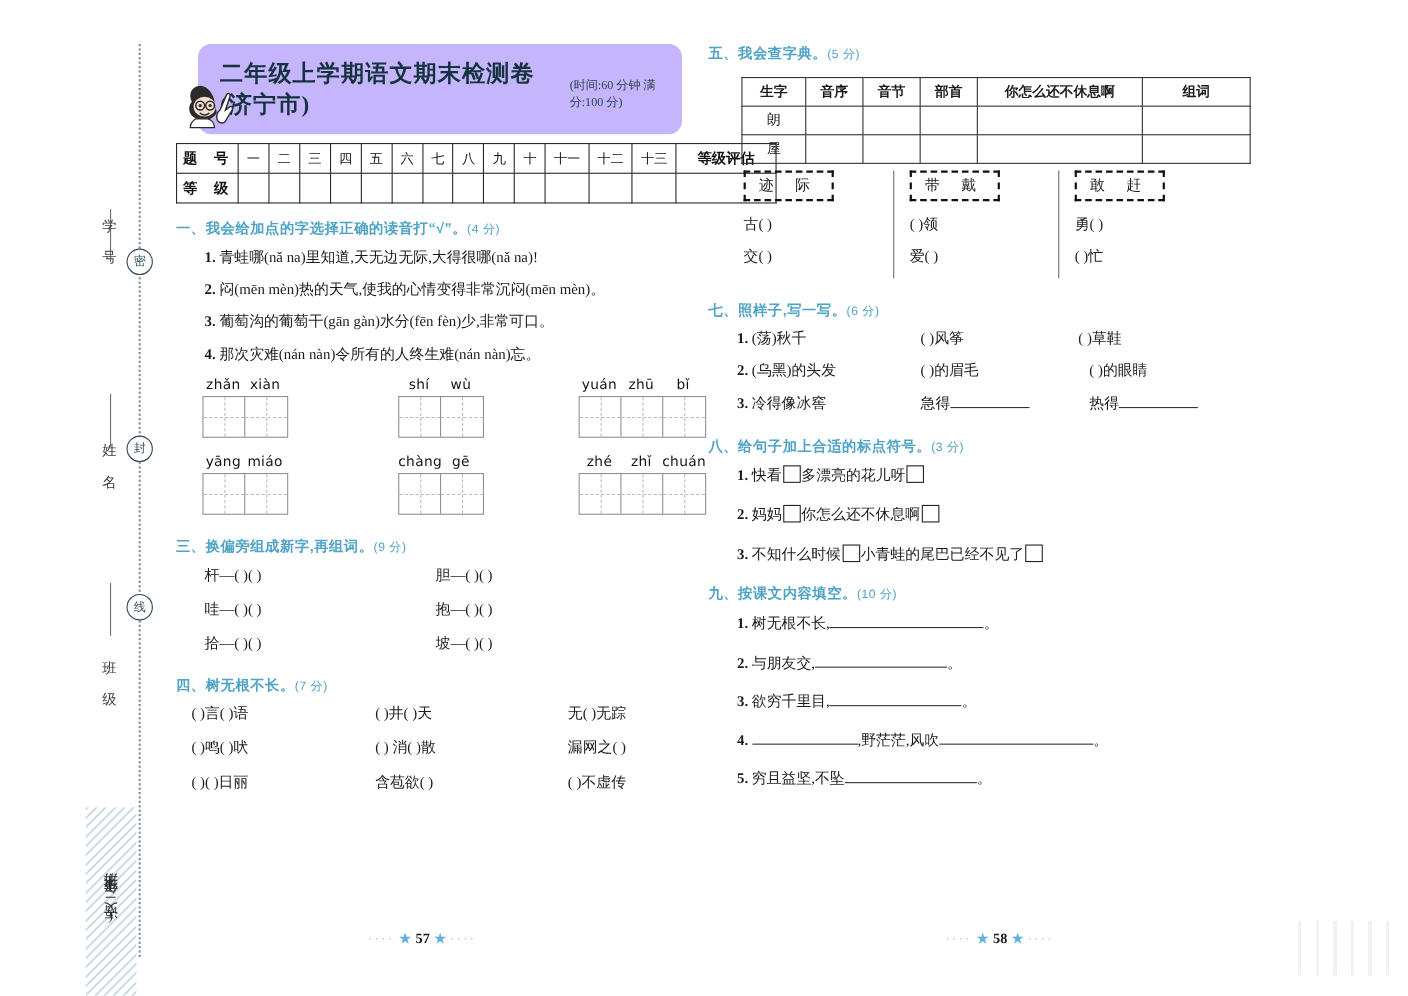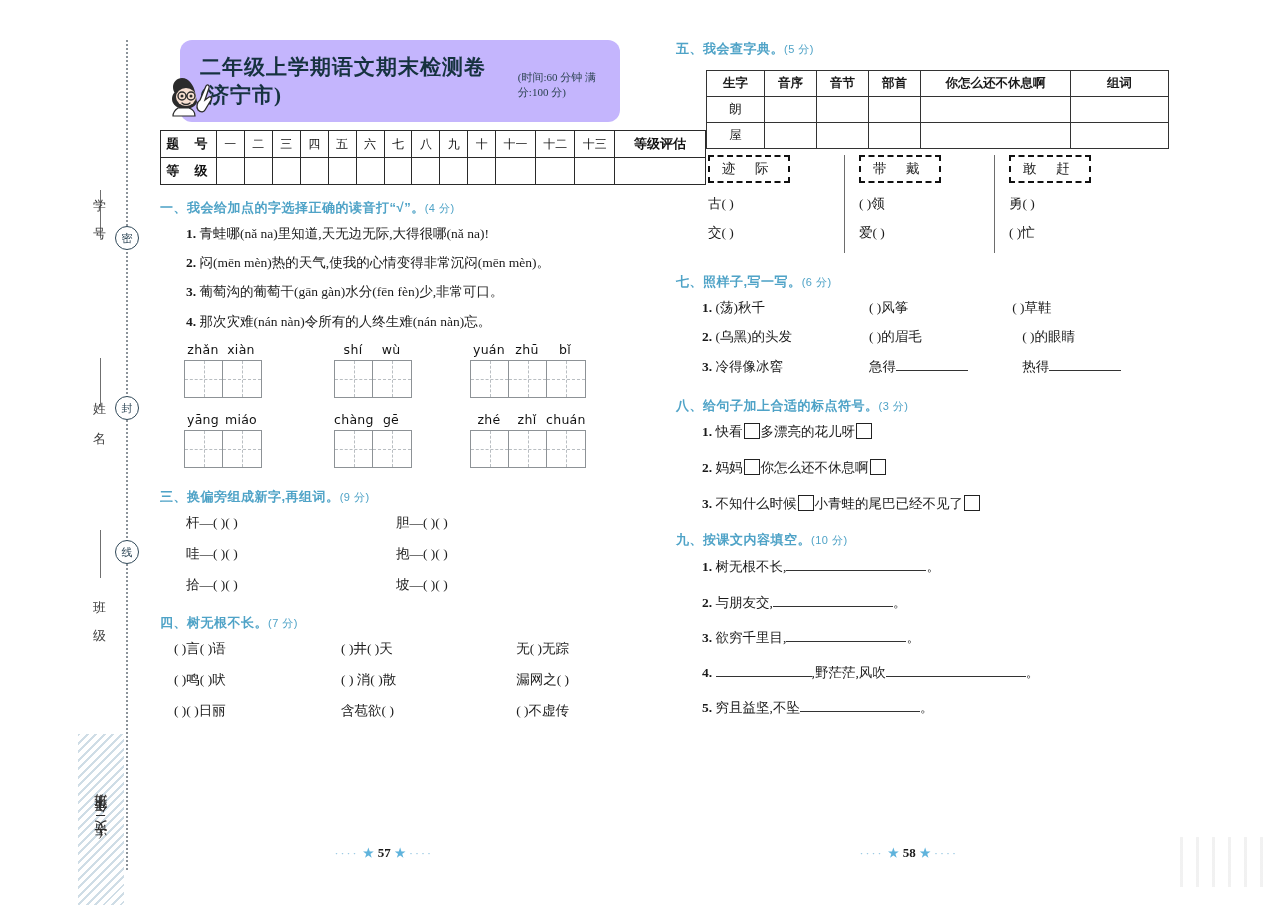--- a/index.html
+++ b/index.html
@@ -41,21 +41,21 @@
   }
   .hatch-box span {
     writing-mode: vertical-rl; text-orientation: upright;
     transform: rotate(180deg);
     font-size: 13px; letter-spacing: 2px; color: #2b2b2b;
   }
 
   
   .col { position: absolute; top: 40px; }
   .col-left  { left: 160px; width: 470px; }
-  .col-right { left: 676px; width: 500px; }
+  .col-right { left: 644px; width: 500px; }
 
   
   .banner {
     position: relative;
     background: #c4b5fd; border-radius: 12px;
     height: 82px; margin-left: 20px; margin-right: 10px;
     display: flex; flex-direction: row; align-items: center; justify-content: center;
   }
   .banner-title {
     font-size: 21px; font-weight: bold; color: #16323f; letter-spacing: 1px;
@@ -84,21 +84,21 @@
     margin: 14px 0 8px 0; letter-spacing: .5px;
   }
   .sec-h .pts { font-weight: normal; font-size: 11px; }
 
   
   .q { font-size: 13.5px; margin: 0 0 11px 26px; line-height: 1.35; }
   .q .n { font-weight: bold; font-family: "Liberation Serif", serif; }
 
   
   .tz-group { display: flex; margin-left: 24px; margin-bottom: 6px; }
-  .tz-item { }
+  .tz-item { margin-right: 28px; }
   .tz-pin {
     font-family: "DejaVu Sans", sans-serif; font-size: 12.5px;
     color: #111; margin-bottom: 3px; display: flex; letter-spacing: .3px;
   }
   .tz-pin span { display: inline-block; text-align: center; }
   .tz-boxes { display: flex; border: 1px solid #8d9296; height: 38px; }
   .tz-cell {
     width: 38px; height: 100%; position: relative;
     border-right: 1px solid #8d9296;
   }

